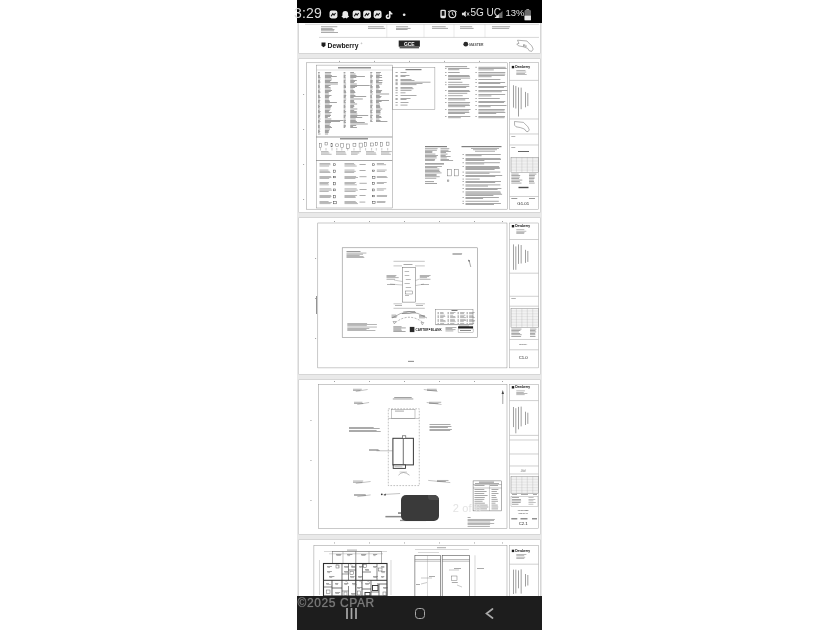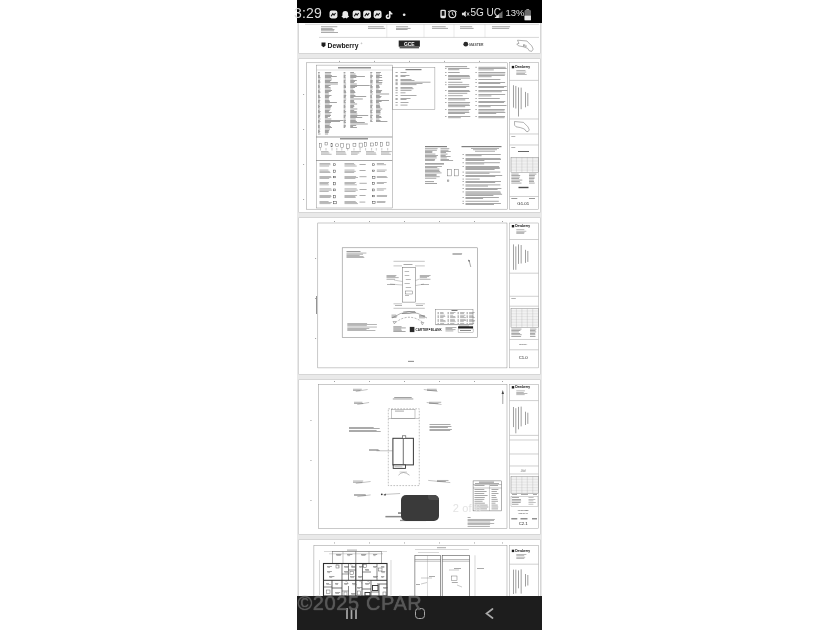--- a/index.html
+++ b/index.html
@@ -1414,15 +1414,15 @@
 </div>
 
 <div class="abs" style="left:414.8px;top:608.4px;width:10.2px;height:10.2px;border:1.8px solid #a9a9a9;border-radius:3.5px;box-sizing:border-box;"></div>
 
 <div class="abs" style="left:485px;top:608.4px;">
 <svg width="9" height="11" viewBox="0 0 9 11" xmlns="http://www.w3.org/2000/svg">
         <path d="M7.5 1 L1.5 5.5 L7.5 10" stroke="#a9a9a9" stroke-width="1.7" fill="none" stroke-linecap="round"></path>
       </svg>
 </div>
 
-<div class="abs" style="opacity:.99;left:297.5px;top:594.6px;color:#c2410c;font-size:20px;line-height:16px;letter-spacing:0.6px;text-shadow:0 0 1px rgba(90,90,90,0.9),0 0 1px rgba(90,90,90,0.7);">©2025 CPAR</div>
+<div class="abs" style="opacity:.99;left:297.5px;top:594.6px;color:#3b82f6;font-size:12px;line-height:16px;letter-spacing:0.6px;text-shadow:0 0 1px rgba(90,90,90,0.9),0 0 1px rgba(90,90,90,0.7);">©2025 CPAR</div>
 
 </div>
 
 </body></html>

